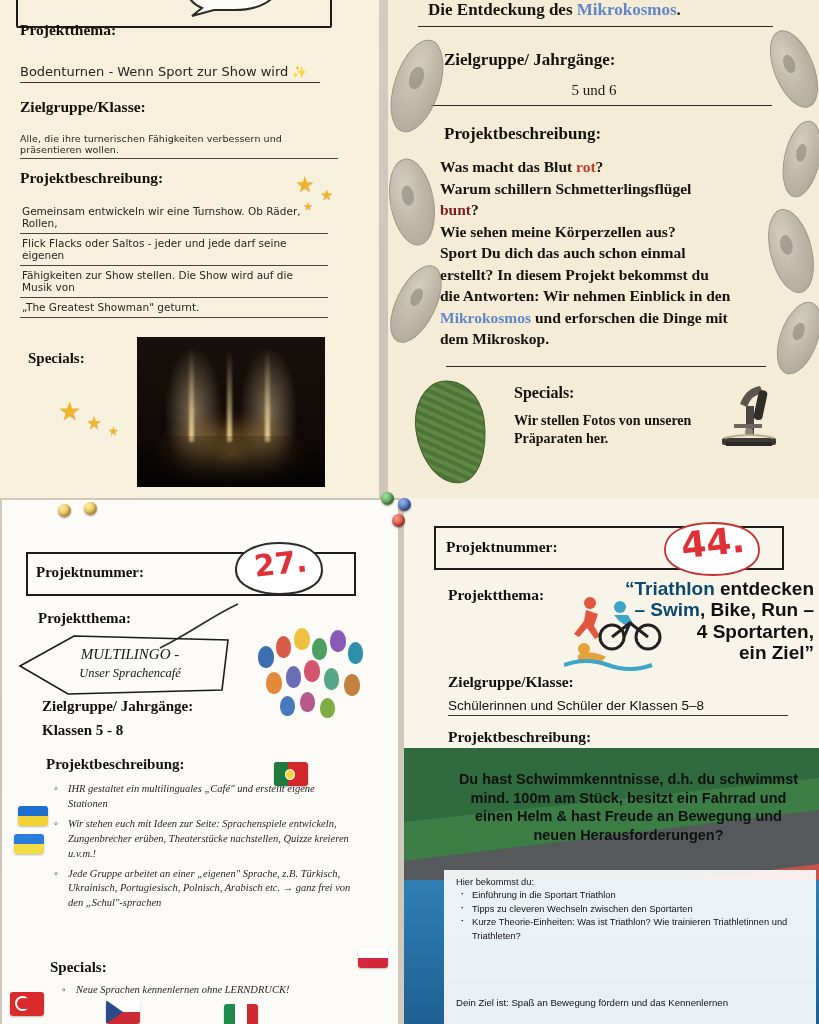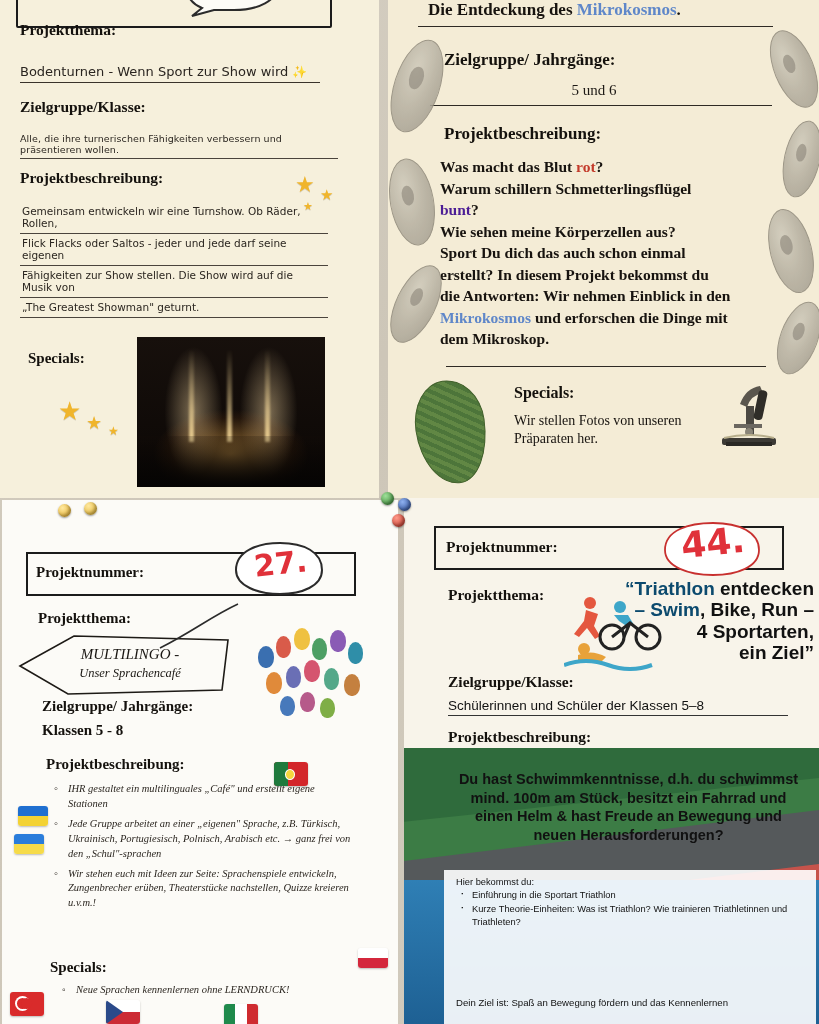--- a/index.html
+++ b/index.html
@@ -86,26 +86,26 @@
   }
   #p2 .rule2 { position:absolute; left:42px; top:111px; width:342px; height:1.4px; background:#2e2a24; }
   #p2 .pb-lbl { position:absolute; left:56px; top:130px; font-size:17px; }
   #p2 .pb-body {
     position:absolute; left:52px; top:162px; width:300px;
     font-family:"Liberation Serif", serif; font-weight:bold; font-size:15.5px;
     line-height:1.39; color:#17130f;
   }
   #p2 .pb-body .red { color:#c33a2a; }
   #p2 .pb-body .blue { color:#5f87c9; }
-  #p2 .pb-body .orange { color:#4c1d95; }
+  #p2 .pb-body .orange { color:#7f1d1d; }
   #p2 .rule3 { position:absolute; left:58px; top:372px; width:320px; height:1.4px; background:#2e2a24; }
   #p2 .spec-lbl { position:absolute; left:126px; top:390px; font-size:16px; }
   #p2 .spec-body {
     position:absolute; left:126px; top:418px; width:230px;
-    font-family:"Liberation Serif", serif; font-weight:normal; font-size:14px; color:#17130f; line-height:1.3;
+    font-family:"Liberation Serif", serif; font-weight:bold; font-size:14px; color:#17130f; line-height:1.3;
   }
   
   .amoeba {
     position:absolute; border-radius:50%;
     background:radial-gradient(ellipse at 38% 32%, #cfcabb 0%, #b5afa0 48%, #9d9789 100%);
     border:1.5px solid #8d8779; opacity:.85;
   }
   .amoeba::after {
     content:""; position:absolute; left:28%; top:30%; width:30%; height:24%;
     border-radius:50%; background:rgba(120,114,103,.6);
@@ -353,22 +353,22 @@
   <div class="mt1">MULTILINGO -</div>
   <div class="mt2">Unser Sprachencafé</div>
 
   <div class="lbl-bold zg-lbl">Zielgruppe/ Jahrgänge:</div>
   <div class="lbl-bold zg-val">Klassen 5 - 8</div>
 
   <div class="lbl-bold pb-lbl">Projektbeschreibung:</div>
 
   <div class="bullets">
     <div class="b">IHR gestaltet ein multilinguales „Café" und erstellt eigene Stationen</div>
+    <div class="b">Wir stehen euch mit Ideen zur Seite: Sprachenspiele entwickeln, Zungenbrecher erüben, Theaterstücke nachstellen, Quizze kreieren u.v.m.!</div>
     <div class="b">Jede Gruppe arbeitet an einer „eigenen" Sprache, z.B. Türkisch, Ukrainisch, Portugiesisch, Polnisch, Arabisch etc. → ganz frei von den „Schul"-sprachen</div>
-    <div class="b">Wir stehen euch mit Ideen zur Seite: Sprachenspiele entwickeln, Zungenbrecher erüben, Theaterstücke nachstellen, Quizze kreieren u.v.m.!</div>
   </div>
 
   <div class="lbl-bold spec-lbl">Specials:</div>
   <div class="spec-b">Neue Sprachen kennenlernen ohne LERNDRUCK!</div>
 
   <div class="bubble" style="left:228px; top:40px; width:96px; height:62px;">
     <svg width="96" height="62" viewBox="0 0 96 62">
       <path d="M6 30 C6 11 28 3 50 3 C74 3 92 12 92 30 C92 46 72 54 50 54 C28 54 6 46 6 30 Z" fill="#ffffff" stroke="#2b2b2b" stroke-width="2"></path>
     </svg>
     <div class="num" style="position:absolute; left:24px; top:6px; font-size:30px;">27.</div>
@@ -474,20 +474,21 @@
   <div class="lbl-bold zg-lbl">Zielgruppe/Klasse:</div>
   <div class="zg-val">Schülerinnen und Schüler der Klassen 5–8</div>
 
   <div class="lbl-bold pb-lbl">Projektbeschreibung:</div>
   <div class="pb-body">Du hast Schwimmkenntnisse, d.h. du schwimmst mind. 100m am Stück, besitzt ein Fahrrad und einen Helm &amp; hast Freude an Bewegung und neuen Herausforderungen?</div>
 
   <div class="panel"></div>
   <div class="small">
     <div>Hier bekommst du:</div>
     <div class="li">Einführung in die Sportart Triathlon</div>
+    <div class="li">Tipps zu cleveren Wechseln zwischen den Sportarten</div>
     <div class="li">Kurze Theorie-Einheiten: Was ist Triathlon? Wie trainieren Triathletinnen und Triathleten?</div>
   </div>
   <div class="ziel">Dein Ziel ist: Spaß an Bewegung fördern und das Kennenlernen</div>
 
   <div class="bubble" style="left:255px; top:22px; width:106px; height:62px;">
     <svg width="106" height="62" viewBox="0 0 106 62">
       <path d="M6 30 C6 10 30 3 54 3 C80 3 100 12 100 30 C100 47 78 55 54 55 C30 55 6 47 6 30 Z" fill="#ffffff" stroke="#c8302f" stroke-width="1.8"></path>
     </svg>
     <div class="num" style="position:absolute; left:22px; top:2px; font-size:36px;">44.</div>
   </div>

